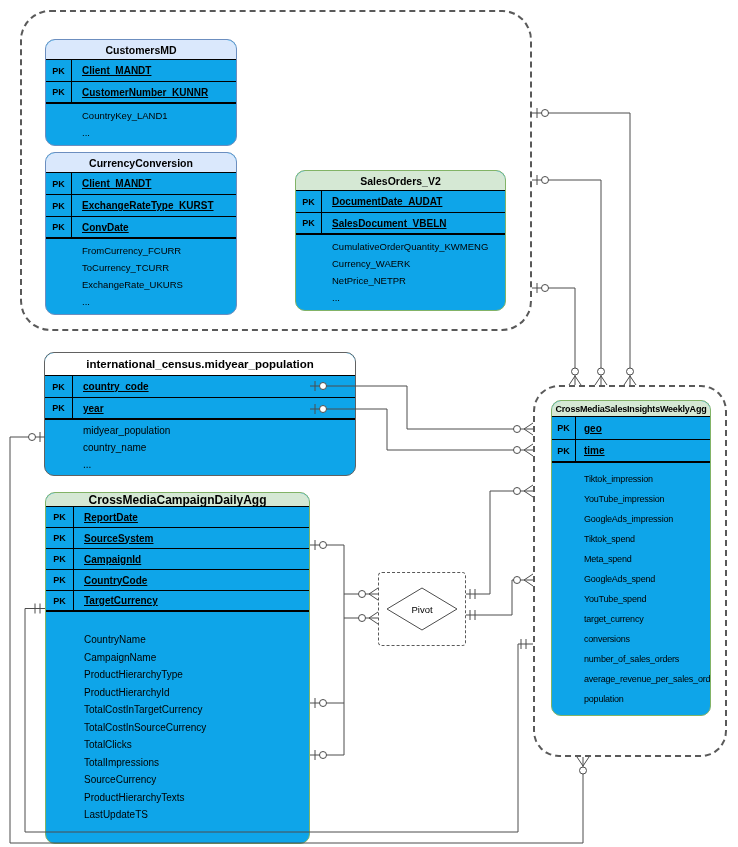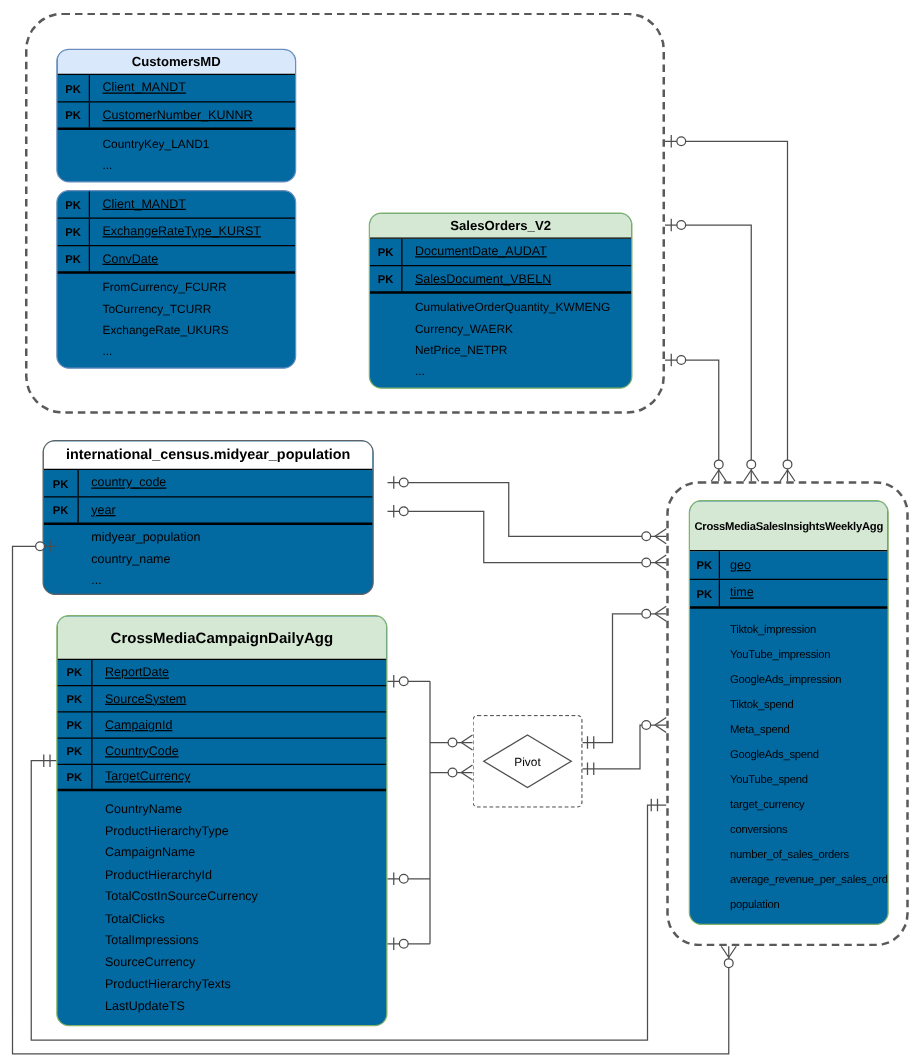--- a/index.html
+++ b/index.html
@@ -3,46 +3,46 @@
 <meta charset="utf-8">
 <style>
   *{margin:0;padding:0;box-sizing:border-box}
   html,body{width:738px;height:847px;overflow:hidden}
   body{position:relative;background:#ffffff;font-family:"Liberation Sans",sans-serif;color:#000}
   .canvas{position:absolute;inset:0}
   .group{position:absolute;border:2px dashed #595959;background:#fff}
   .top-group{left:20px;top:10px;width:512px;height:321px;border-radius:30px}
   .weekly-group{left:533px;top:385px;width:194px;height:372px;border-radius:26px}
   .pivot-group{left:378px;top:572px;width:88px;height:74px;border-radius:4px;border-width:1.5px}
-  .erd{position:absolute;background:#0369a1;border-radius:10px;overflow:hidden;font-size:10px}
+  .erd{position:absolute;background:#0ea5e9;border-radius:10px;overflow:hidden;font-size:10px}
   .erd .hdr{display:flex;align-items:center;justify-content:center;font-weight:bold;background:#fff;border-bottom:1px solid #000}
   .erd .prow{display:flex;align-items:stretch;border-bottom:1px solid #000}
   .erd .prow.last{border-bottom-width:2px}
   .pkcol{flex:0 0 26px;width:26px;display:flex;align-items:center;justify-content:center;font-weight:bold;font-size:9px;border-right:1px solid #000}
-  .pkf{display:flex;align-items:center;padding-left:10px;font-weight:normal;text-decoration:underline}
+  .pkf{display:flex;align-items:center;padding-left:10px;font-weight:bold;text-decoration:underline}
   .tbody{display:flex;align-items:flex-end}
   .flist{flex:1;display:flex;flex-direction:column;justify-content:flex-start}
   .fld{padding-left:10px;white-space:nowrap}
   .blue{border:1px solid #6c8ebf}   .blue .hdr{background:#dae8fc}
   .green{border:1px solid #82b366}  .green .hdr{background:#d5e8d4}
   .plain{border:1px solid #616161}  .plain .hdr{background:#ffffff}
   .ts .hdr{height:20px;font-size:10.5px}
   .ts .prow{height:22px}
   .ts .fld{line-height:17px;font-size:9.5px}
   .ts .tbody{padding:3px 0 4px 0}
   .tm .hdr{height:23px;font-size:11.5px}
   .tm .prow{height:22px}
   .tm .fld{line-height:17px}
   .tm .tbody{padding:2px 0}
-  .tc .hdr{height:35px;font-size:12px}
+  .tc .hdr{height:14px;font-size:12px}
   .tc .prow{height:21px}
   .tc .fld{line-height:17.5px}
-  .tc .tbody{padding:6px 0}
+  .tc .tbody{padding:19px 0}
   .tc .pkcol,.tm .pkcol{flex:0 0 28px;width:28px}
-  .tw .hdr{height:40px;font-size:9px;letter-spacing:-0.2px}
+  .tw .hdr{height:16px;font-size:9px;letter-spacing:-0.2px}
   .tw .prow{height:23px}
   .tw .fld{line-height:20px;font-size:9px;letter-spacing:-0.2px;padding-left:8px}
   .tw .tbody{padding:6px 0}
   .tw .pkcol{flex:0 0 24px;width:24px}
   .tw .pkf{padding-left:8px}
   svg.wires{position:absolute;left:0;top:0}
   .wire{fill:none;stroke:#4d4d4d;stroke-width:1}
   .mark{stroke:#4d4d4d;stroke-width:1;fill:none}
   .mcirc{stroke:#4d4d4d;stroke-width:1;fill:#fff}
   .diamond{fill:#fff;stroke:#4d4d4d;stroke-width:1}
@@ -70,20 +70,21 @@
     <div class="tbody">
       <span class="pkcol"></span>
       <div class="flist">
         <div class="fld">CountryKey_LAND1</div>
         <div class="fld">...</div>
       </div>
     </div>
   </div>
 
   <div class="erd blue ts" style="left:45px;top:152px;width:192px">
+    <div class="hdr">CurrencyConversion</div>
     <div class="prow">
       <span class="pkcol">PK</span>
       <span class="pkf">Client_MANDT</span>
     </div>
     <div class="prow">
       <span class="pkcol">PK</span>
       <span class="pkf">ExchangeRateType_KURST</span>
     </div>
     <div class="prow last">
       <span class="pkcol">PK</span>
@@ -114,21 +115,21 @@
       <span class="pkcol"></span>
       <div class="flist">
         <div class="fld">CumulativeOrderQuantity_KWMENG</div>
         <div class="fld">Currency_WAERK</div>
         <div class="fld">NetPrice_NETPR</div>
         <div class="fld">...</div>
       </div>
     </div>
   </div>
 
-  <div class="erd plain tm" style="left:34px;top:352px;width:265px">
+  <div class="erd plain tm" style="left:44px;top:352px;width:312px">
     <div class="hdr">international_census.midyear_population</div>
     <div class="prow">
       <span class="pkcol">PK</span>
       <span class="pkf">country_code</span>
     </div>
     <div class="prow last">
       <span class="pkcol">PK</span>
       <span class="pkf">year</span>
     </div>
     <div class="tbody">
@@ -160,23 +161,24 @@
       <span class="pkf">CountryCode</span>
     </div>
     <div class="prow last">
       <span class="pkcol">PK</span>
       <span class="pkf">TargetCurrency</span>
     </div>
     <div class="tbody">
       <span class="pkcol"></span>
       <div class="flist">
         <div class="fld">CountryName</div>
+        <div class="fld">CampaignName</div>
         <div class="fld">ProductHierarchyType</div>
-        <div class="fld">CampaignName</div>
         <div class="fld">ProductHierarchyId</div>
+        <div class="fld">TotalCostInTargetCurrency</div>
         <div class="fld">TotalCostInSourceCurrency</div>
         <div class="fld">TotalClicks</div>
         <div class="fld">TotalImpressions</div>
         <div class="fld">SourceCurrency</div>
         <div class="fld">ProductHierarchyTexts</div>
         <div class="fld">LastUpdateTS</div>
       </div>
     </div>
   </div>
 

